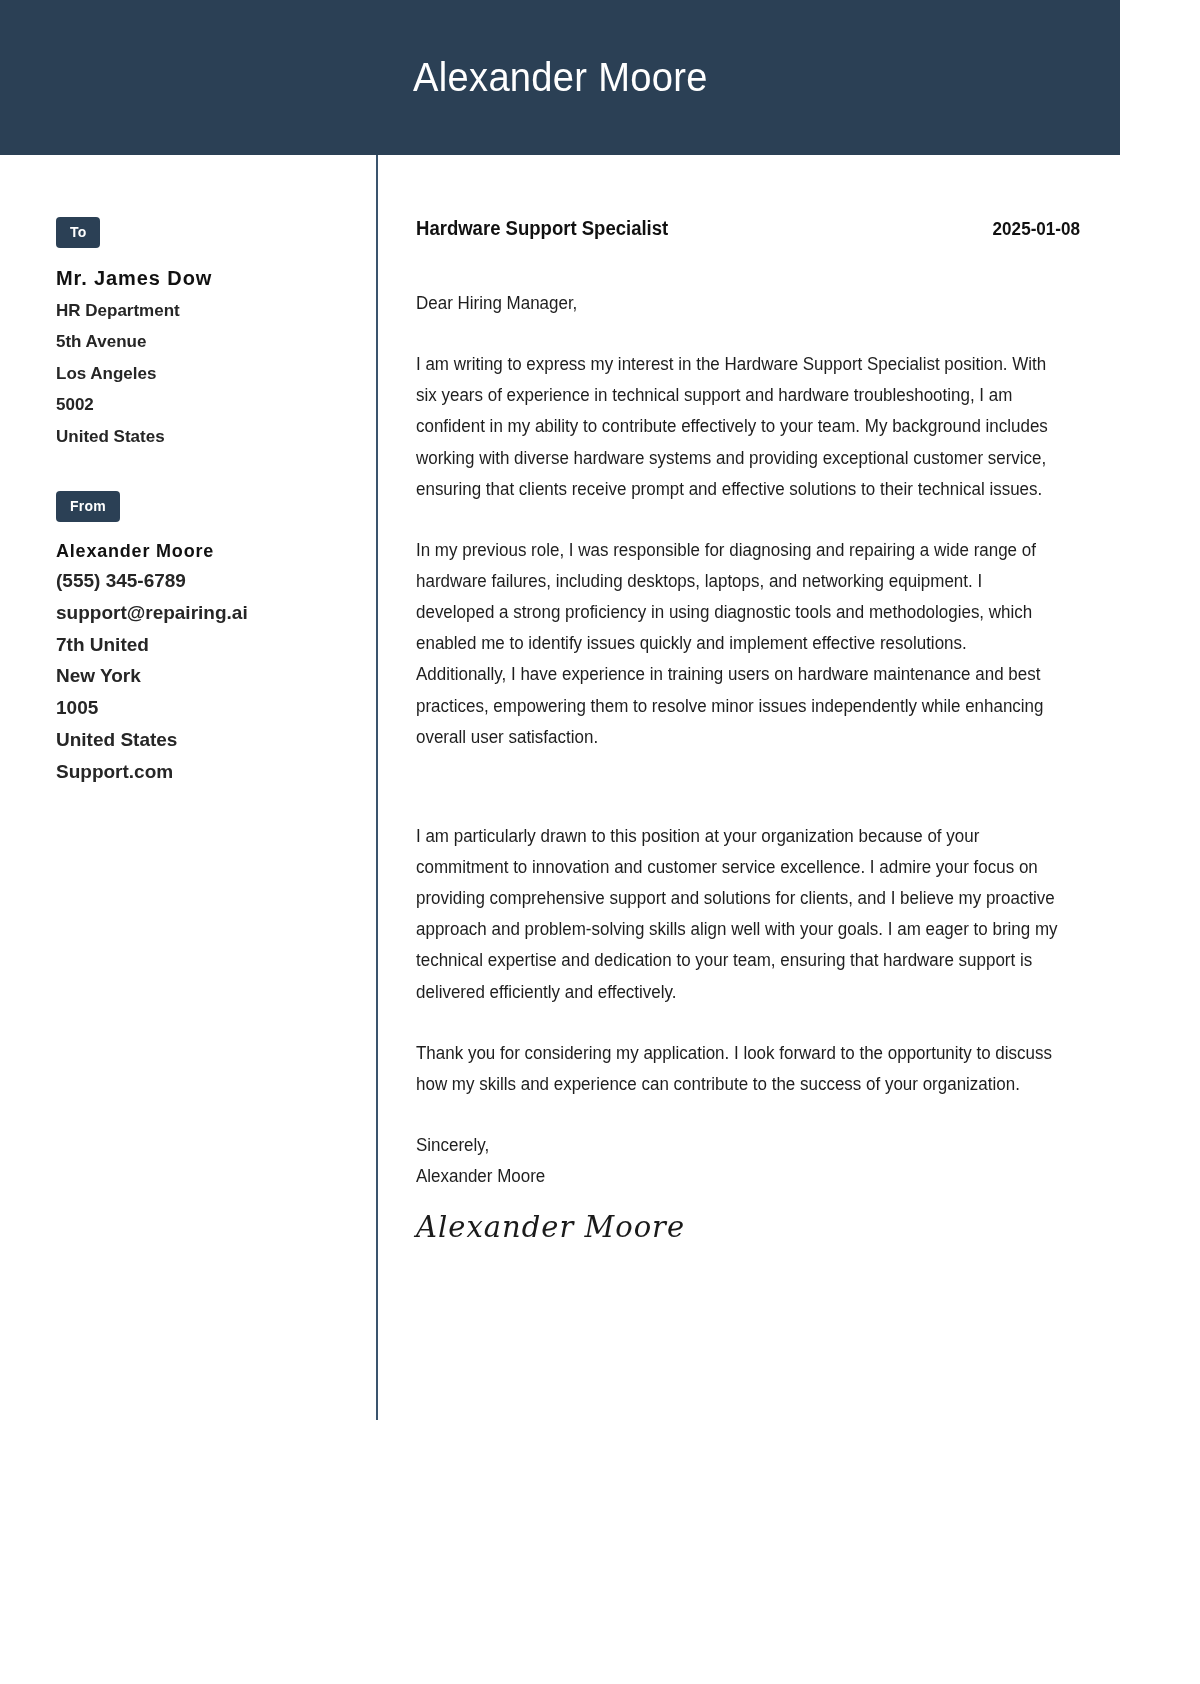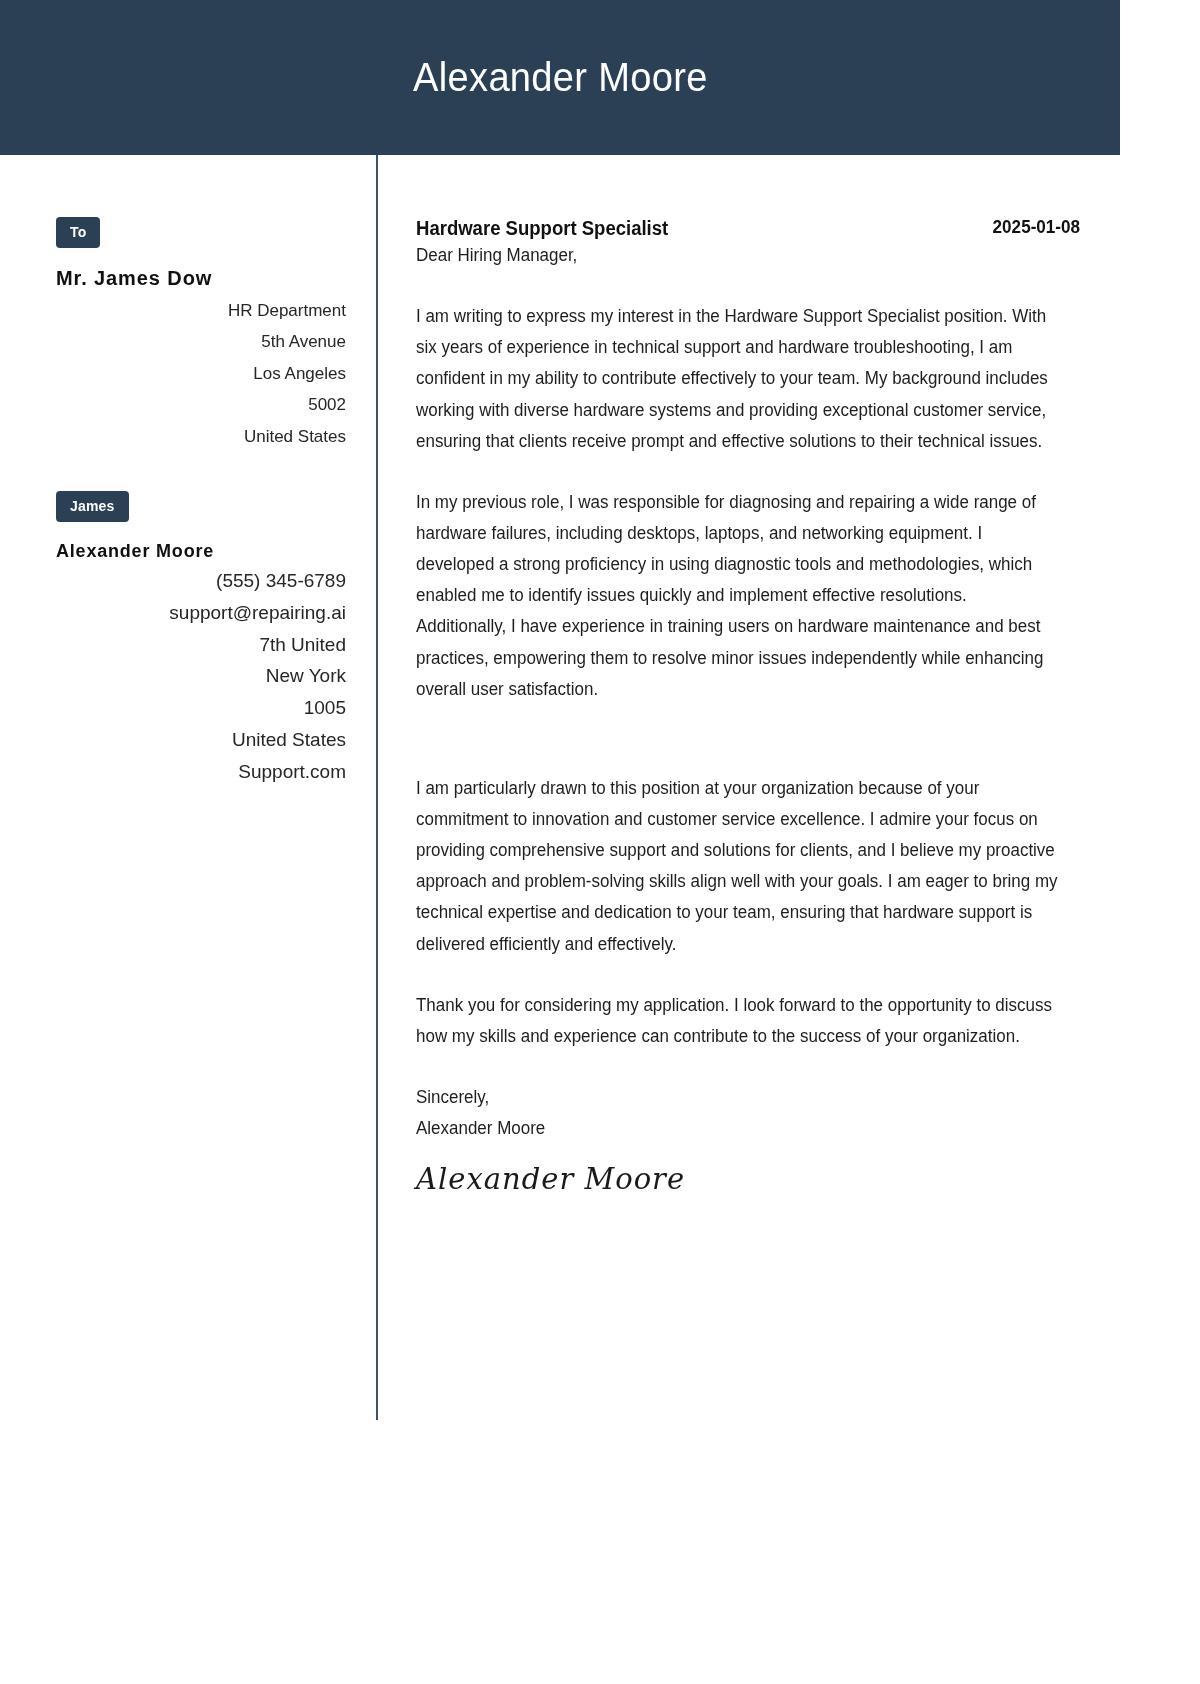--- a/index.html
+++ b/index.html
@@ -71,25 +71,24 @@
   }
   .addr-name {
     font-size: 20px;
     font-weight: 700;
     letter-spacing: 0.9px;
     margin-bottom: 11px;
     color: #111111;
   }
   .addr-line {
     font-size: 17px;
-    font-weight: 400;
+    font-weight: 700;
     color: #262626;
     margin-bottom: 11px;
     line-height: 1.2;
-    text-align: right;
   }
 
   .from-block .addr-name {
     font-size: 18px;
     letter-spacing: 0.8px;
     margin-bottom: 8px;
   }
   .from-block .addr-line {
     font-size: 19px;
     margin-bottom: 9px;
@@ -111,22 +110,23 @@
 
   
   .right-col {
     flex: 1;
     box-sizing: border-box;
     padding: 62px 40px 0 40px;
   }
 
   .letter-head {
     display: flex;
-    align-items: flex-start;
+    align-items: flex-end;
     justify-content: space-between;
+    margin-bottom: 48px;
   }
   .job-title {
     font-family: "Liberation Sans Narrow", "Liberation Sans", sans-serif;
     font-size: 19.5px;
     font-weight: 700;
     color: #111111;
     transform: scaleX(0.95);
     transform-origin: left center;
     white-space: nowrap;
   }
@@ -202,21 +202,21 @@
         <div class="addr-line">5th Avenue</div>
         <div class="addr-line">Los Angeles</div>
         <div class="addr-line">5002</div>
         <div class="addr-line">United States</div>
       </div>
     </div>
 
     <div class="spacer-between"></div>
 
     <div class="from-block">
-      <span class="badge">James</span>
+      <span class="badge">From</span>
       <div class="addr-block">
         <div class="addr-name">Alexander Moore</div>
         <div class="addr-line">(555) 345-6789</div>
         <div class="addr-line">support@repairing.ai</div>
         <div class="addr-line">7th United</div>
         <div class="addr-line">New York</div>
         <div class="addr-line">1005</div>
         <div class="addr-line">United States</div>
         <div class="addr-line">Support.com</div>
       </div>

